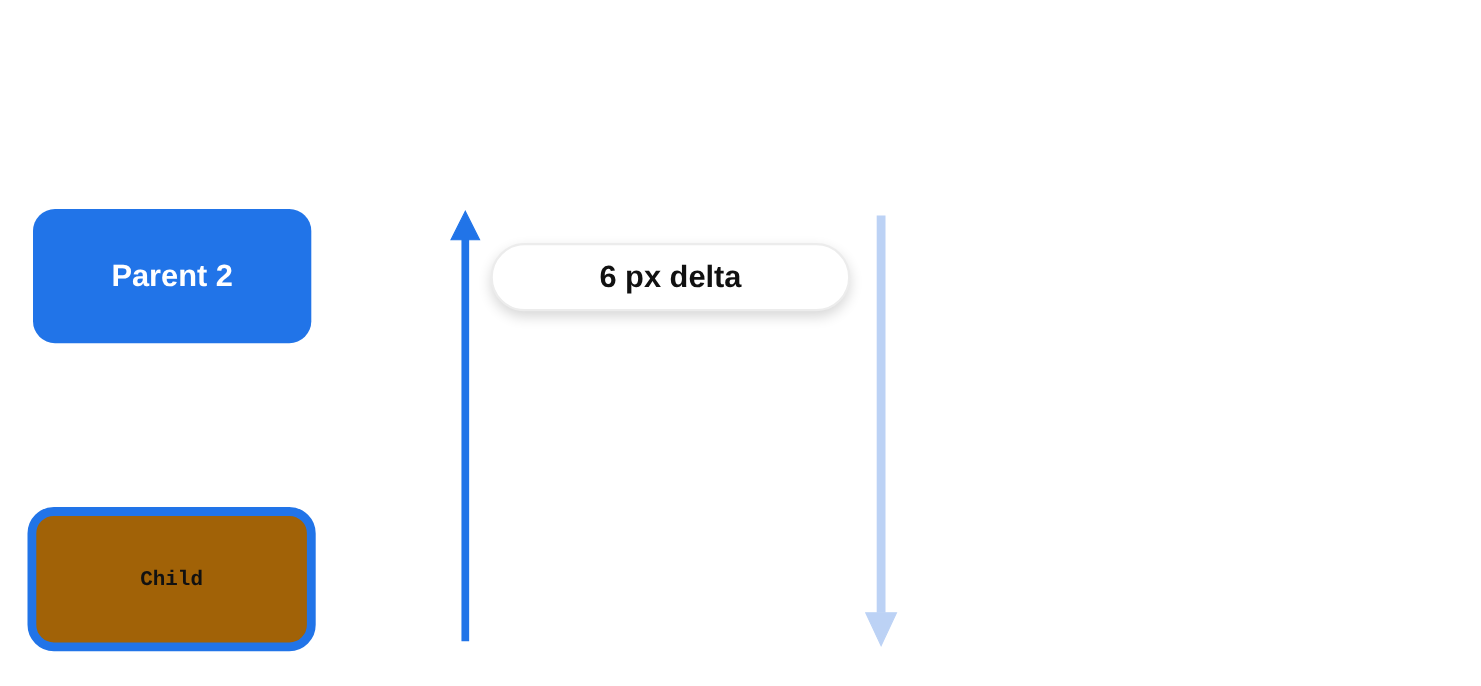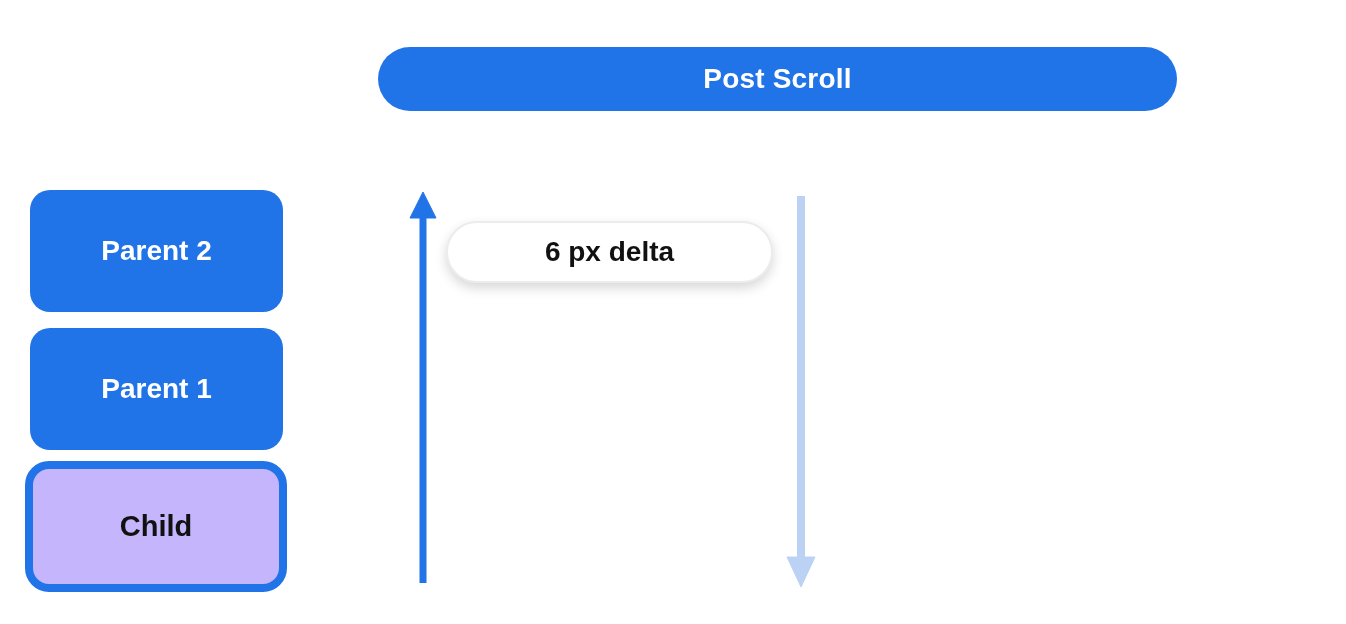--- a/index.html
+++ b/index.html
@@ -45,26 +45,27 @@
     left: 30px;
     width: 253px; height: 122px;
     border-radius: 20px;
     font-size: 28px;
   }
   .parent-2 { top: 190px; }
   .parent-1 { top: 328px; }
   .child-box {
     left: 25px; top: 461px;
     width: 262px; height: 131px;
-    background: #c4b5fd;
+    background: #a16207;
     border: 8px solid var(--blue);
     border-radius: 24px;
     color: var(--text-dark);
     font-weight: 600;
-    font-size: 29px;
+    font-size: 19px;
+    font-family: Liberation Mono, monospace;
   }
   .delta-pill {
     left: 446px; top: 221px;
     width: 327px; height: 62px;
     background: #ffffff;
     border: 2px solid var(--pill-border);
     border-radius: 32px;
     box-shadow: 0 5px 12px rgba(0,0,0,0.16);
     color: var(--text-dark);
     font-weight: 600;
@@ -83,31 +84,25 @@
     pointer-events: none;
   }
   .up-arrow-shape { fill: var(--blue); stroke: var(--blue); }
   .down-arrow-shape { fill: var(--light-blue); stroke: var(--light-blue); }
 </style>
 </head>
 <body>
 
 <div class="canvas">
 
-  <div class="pill blue-fill post-scroll">
-    <span>Post Scroll</span>
-  </div>
 
   <div class="box blue-fill parent-box parent-2">
     <span>Parent 2</span>
   </div>
 
-  <div class="box blue-fill parent-box parent-1">
-    <span>Parent 1</span>
-  </div>
 
   <div class="box child-box">
     <span>Child</span>
   </div>
 
   <svg class="arrow-layer" viewBox="0 0 1346 624" aria-hidden="true">
     <g>
       <line class="up-arrow-shape" x1="423" y1="583" x2="423" y2="213" stroke-width="7"></line>
       <polygon class="up-arrow-shape" points="423,192 410,218 436,218"></polygon>
     </g>

